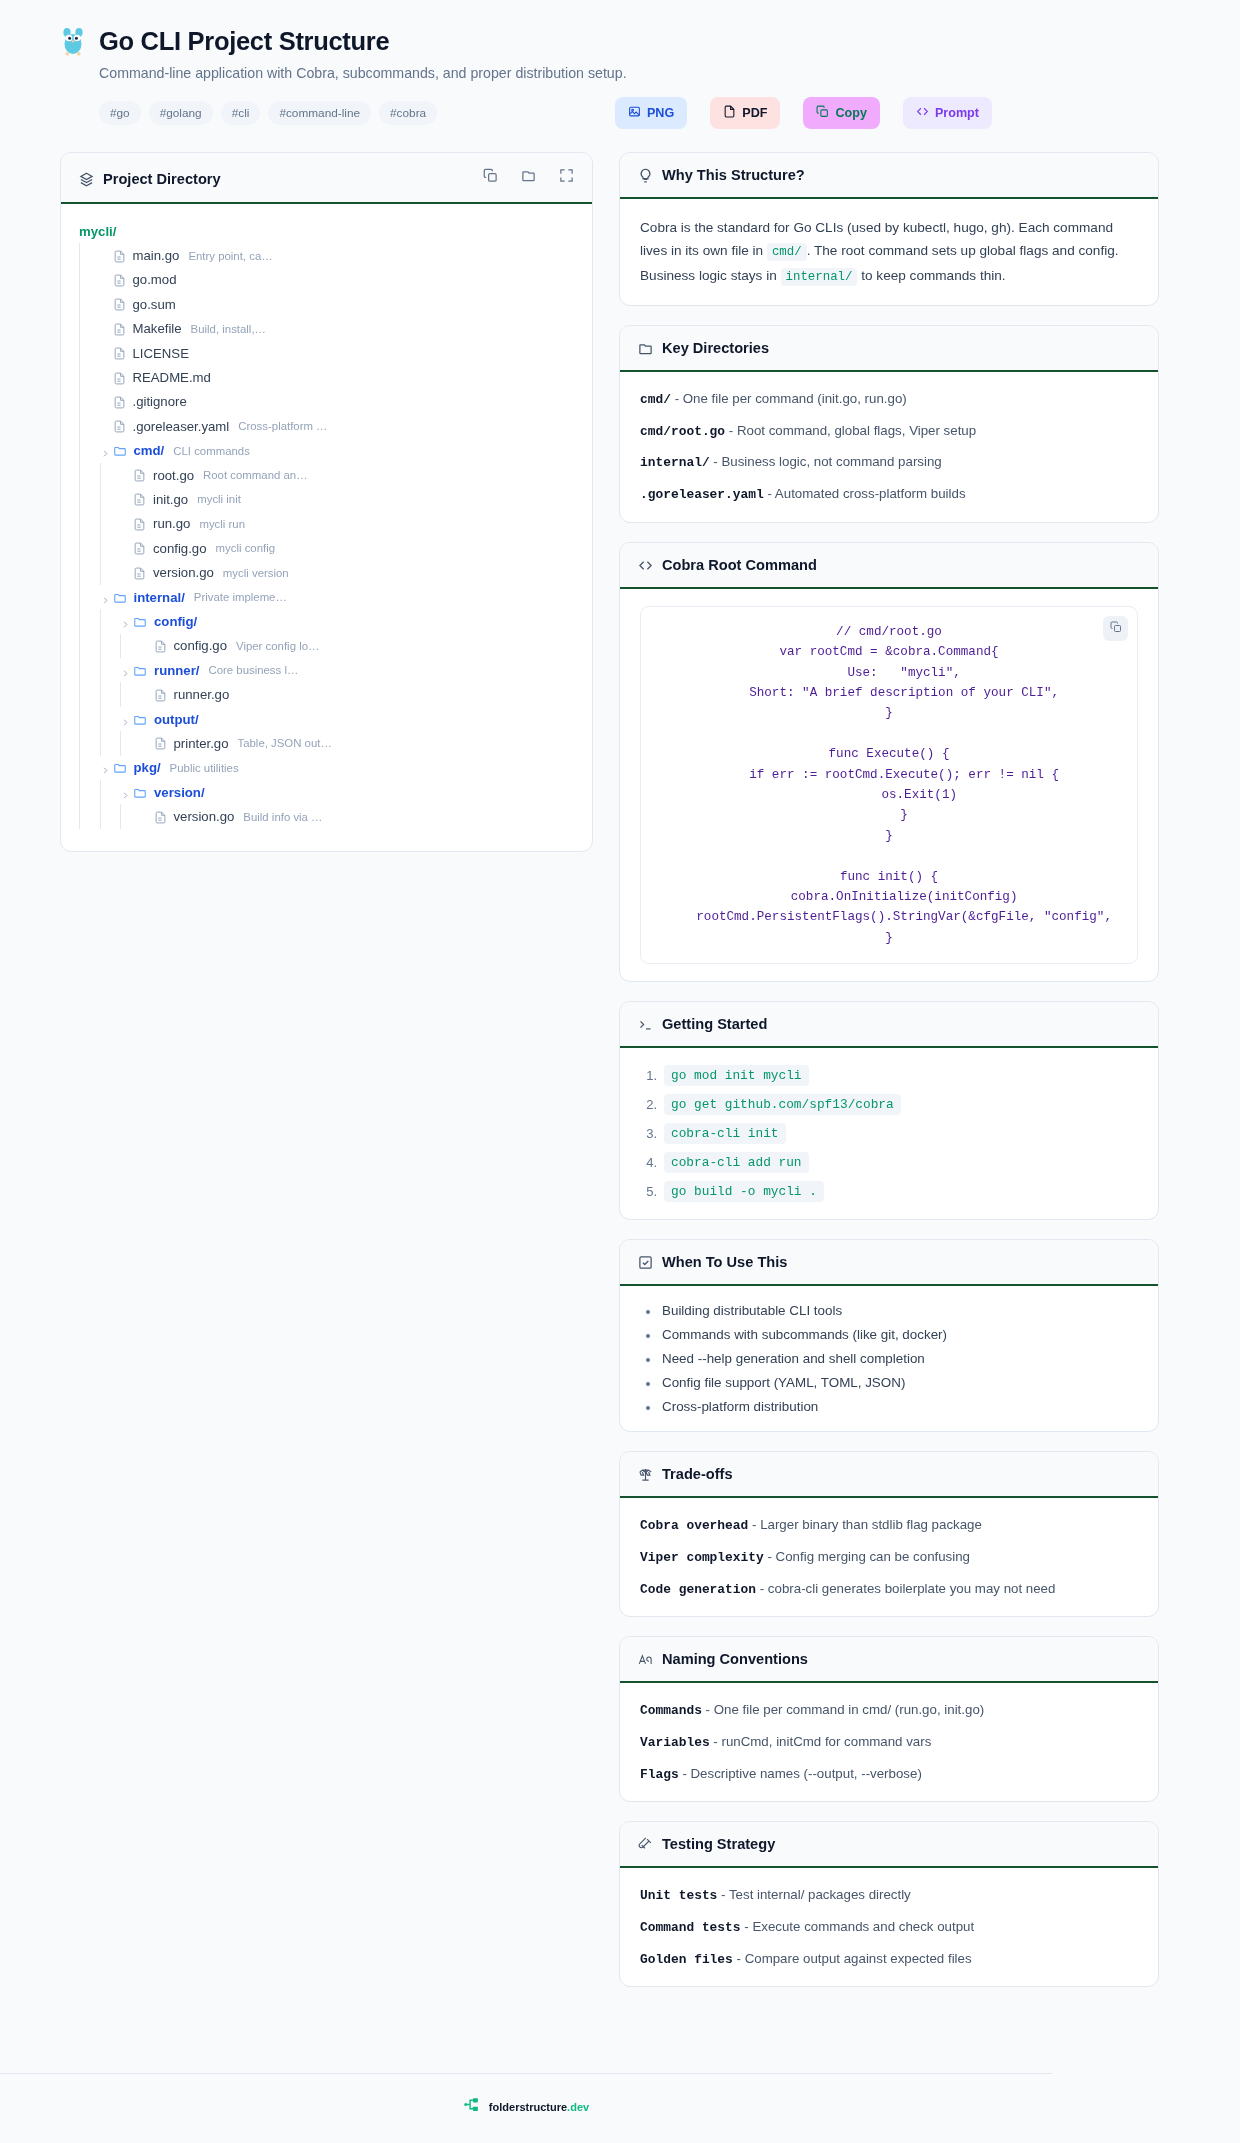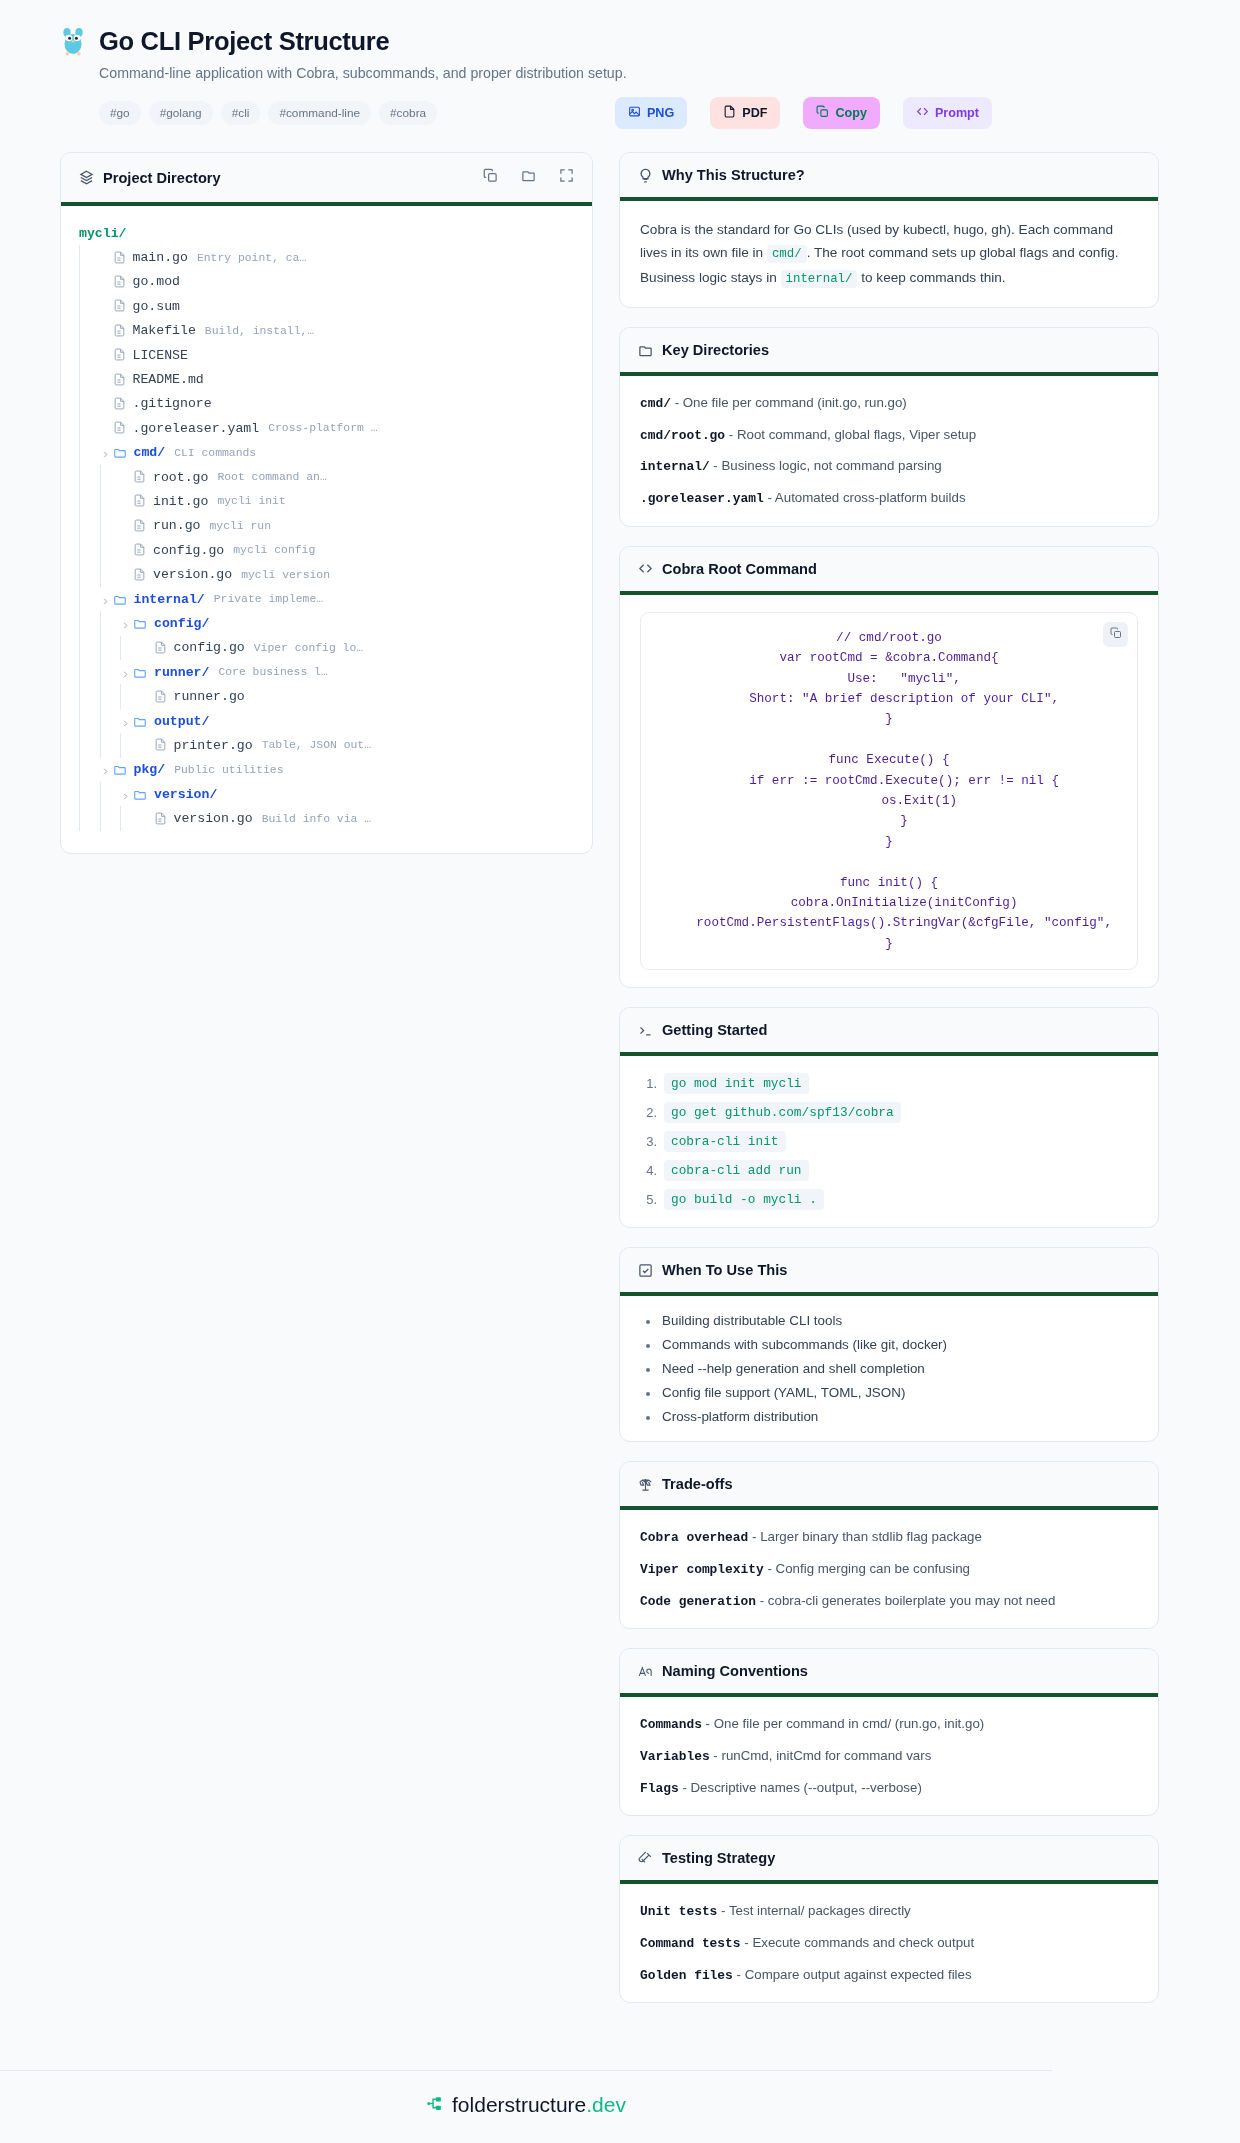--- a/index.html
+++ b/index.html
@@ -41,33 +41,33 @@
   
   .main { display: flex; gap: 26px; padding: 23px 60px 0 60px; align-items: flex-start; }
   .col-left { width: 533px; flex: none; }
   .col-right { width: 540px; flex: none; display: flex; flex-direction: column; gap: 19px; }
 
   .card {
     background: #ffffff; border: 1px solid #e2e8f0;
     border-radius: 11px; overflow: hidden;
   }
   .card-head {
-    display: flex; align-items: center; gap: 9px;
+    display: flex; align-items: flex-end; gap: 9px;
     padding: 14px 18px; background: #f8fafc;
-    border-bottom: 4px solid #14532d;
+    border-bottom: 2px solid #14532d;
   }
   .card-head .ci { width: 15px; height: 15px; flex: none; color: #475569; }
   .card-title { font-size: 14.6px; font-weight: bold; color: #0f172a; }
   .card-body { padding: 17px 20px; }
 
   
   .tree-head { padding: 15px 18px; }
   .tree-head-actions { margin-left: auto; display: flex; gap: 23px; }
   .tree-head-actions svg { width: 15px; height: 15px; color: #64748b; cursor: pointer; }
-  .tree-body { padding: 15px 18px 22px 18px; font-family: Liberation Mono, monospace; }
+  .tree-body { padding: 15px 18px 22px 18px; font-family: Liberation Sans, sans-serif; }
 
   .tnode { display: flex; align-items: center; height: 24.4px; position: relative; }
   .tname { font-size: 13.2px; white-space: nowrap; }
   .tname.root { color: #059669; font-weight: bold; }
   .tname.dir  { color: #1d4ed8; font-weight: bold; }
   .tname.file { color: #334155; }
   .tcomment {
     font-size: 11.4px; color: #94a3b8; margin-left: 9px;
     white-space: nowrap; overflow: hidden; text-overflow: ellipsis;
   }
@@ -130,21 +130,21 @@
     width: 4px; height: 4px; border-radius: 50%; background: #64748b;
   }
 
   
   .footer {
     margin-top: auto; border-top: 1px solid #e2e8f0; background: #f8fafc;
     display: flex; align-items: center; justify-content: center; gap: 9px;
     padding: 22px 0 26px 0;
   }
   .footer svg { width: 17px; height: 17px; color: #10b981; }
-  .footer .fname { font-size: 21px; font-weight: normal; color: #0f172a; }
+  .footer .fname { font-size: 11px; font-weight: bold; color: #0f172a; }
   .footer .fname .dev { color: #10b981; }
 </style>
 </head>
 <body>
 
 <div class="page">
 
   <div class="header">
     <div class="title-row">
       <span class="gopher">

